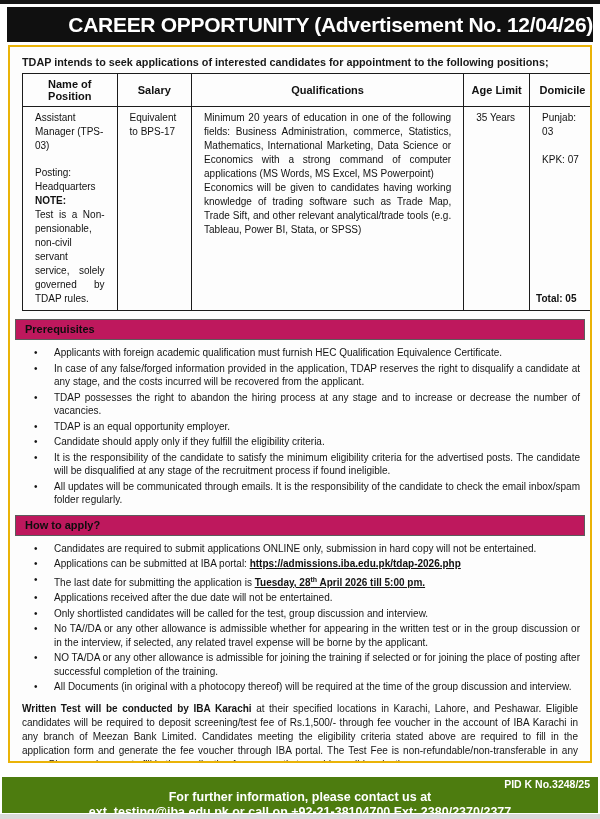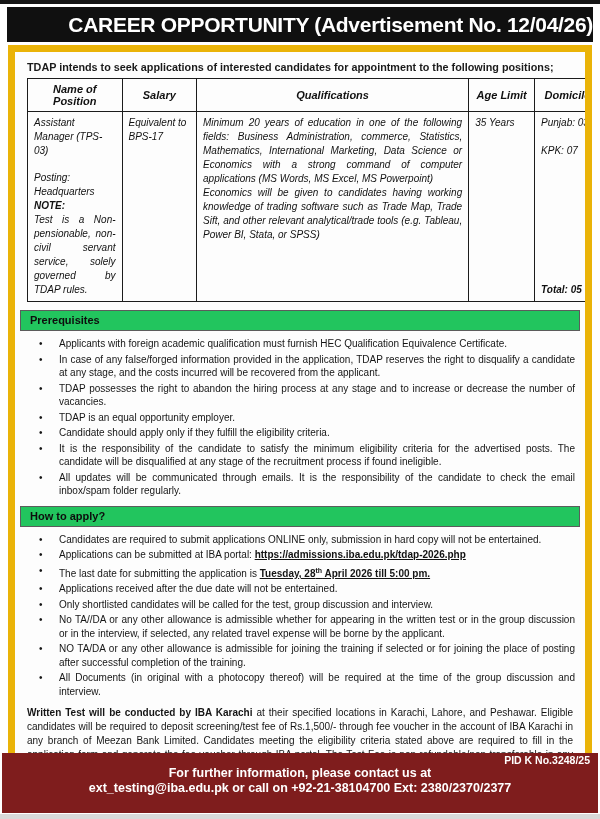--- a/index.html
+++ b/index.html
@@ -1,50 +1,50 @@
 <!DOCTYPE html>
 <html><head>
 <meta charset="utf-8">
 <style>
   html,body{margin:0;padding:0;}
   body{width:600px;height:819px;background:#e8e8e8;font-family:"Liberation Sans",sans-serif;}
   .page{position:relative;width:600px;height:819px;background:#ffffff;overflow:hidden;}
   .top-strip{height:4px;background:#161616;width:100%;}
   .title-bar{margin:3px 7px 0;background:#101010;color:#ffffff;height:35px;line-height:35px;
     text-align:right;font-size:21px;font-weight:bold;letter-spacing:-0.3px;white-space:nowrap;}
-  .content-box{margin:3px 8px 0;border:7px solid #eab308;height:718px;box-sizing:border-box;
+  .content-box{margin:3px 8px 0;border:2px solid #eab308;height:718px;box-sizing:border-box;
     overflow:hidden;background:#fdfdfd;}
   .intro{margin:9px 12px 4px;font-size:10.8px;font-weight:bold;color:#1a1a1a;}
   
-  table.positions{border-collapse:collapse;margin:5px 12px 0;width:574px;font-size:10px;color:#111;font-style:italic;}
+  table.positions{border-collapse:collapse;margin:5px 12px 0;width:574px;font-size:10px;color:#111;}
   table.positions th,table.positions td{border:1.6px solid #1c1c1c;}
   table.positions th{font-size:11px;font-weight:bold;padding:4px 2px;text-align:center;}
-  table.positions td{vertical-align:top;padding:4px 6px;line-height:14px;}
+  table.positions td{vertical-align:top;padding:4px 12px;line-height:14px;}
   .col-pos{width:16.5%;} .col-sal{width:13%;} .col-qual{width:47.5%;} .col-age{width:11.5%;} .col-dom{width:11.5%;}
   .cell-justify{text-align:justify;}
   .spacer-line{height:13px;}
   .bold{font-weight:bold;}
   td.dom-cell{position:relative;}
   .dom-total{position:absolute;bottom:4px;left:6px;font-weight:bold;}
   .dom-kpk{margin-top:14px;}
   .qual-p2{margin-top:0;}
   
-  .section-bar{margin:8px 5px 6px;background:#22c55e;border:1px solid #5c5c5c;
+  .section-bar{margin:8px 5px 6px;background:#be185d;border:1px solid #5c5c5c;
     font-weight:bold;font-size:11px;color:#0d0d0d;padding:3px 0 4px 9px;}
   
   .bullets{margin:0 10px 0 24px;}
   .bullet{display:flex;font-size:10px;line-height:13.5px;color:#151515;margin-bottom:2px;}
   .bullet .dot{flex:0 0 20px;font-size:10px;line-height:13.5px;}
   .bullet .btxt{flex:1;text-align:justify;}
   .link-bold{font-weight:bold;text-decoration:underline;color:#111;}
   .date-bold{font-weight:bold;text-decoration:underline;}
   sup{font-size:7px;}
   .para{margin:8px 12px 0;font-size:10px;line-height:14px;text-align:justify;color:#151515;}
   
-  .footer-bar{position:absolute;left:2px;right:2px;bottom:6px;height:60px;background:#7f1d1d;color:#ffffff;}
+  .footer-bar{position:absolute;left:2px;right:2px;bottom:6px;height:36px;background:#4d7c0f;color:#ffffff;}
   .pid{text-align:right;font-size:10.5px;font-weight:bold;padding:1px 8px 0;line-height:12px;}
   .f-line{text-align:center;font-weight:bold;font-size:12.5px;line-height:15px;}
   .bottom-strip{position:absolute;left:0;right:0;bottom:0;height:5px;background:#d9d9d9;}
 </style>
 </head>
 <body>
 
 <div class="page">
 
   <div class="top-strip"></div>

